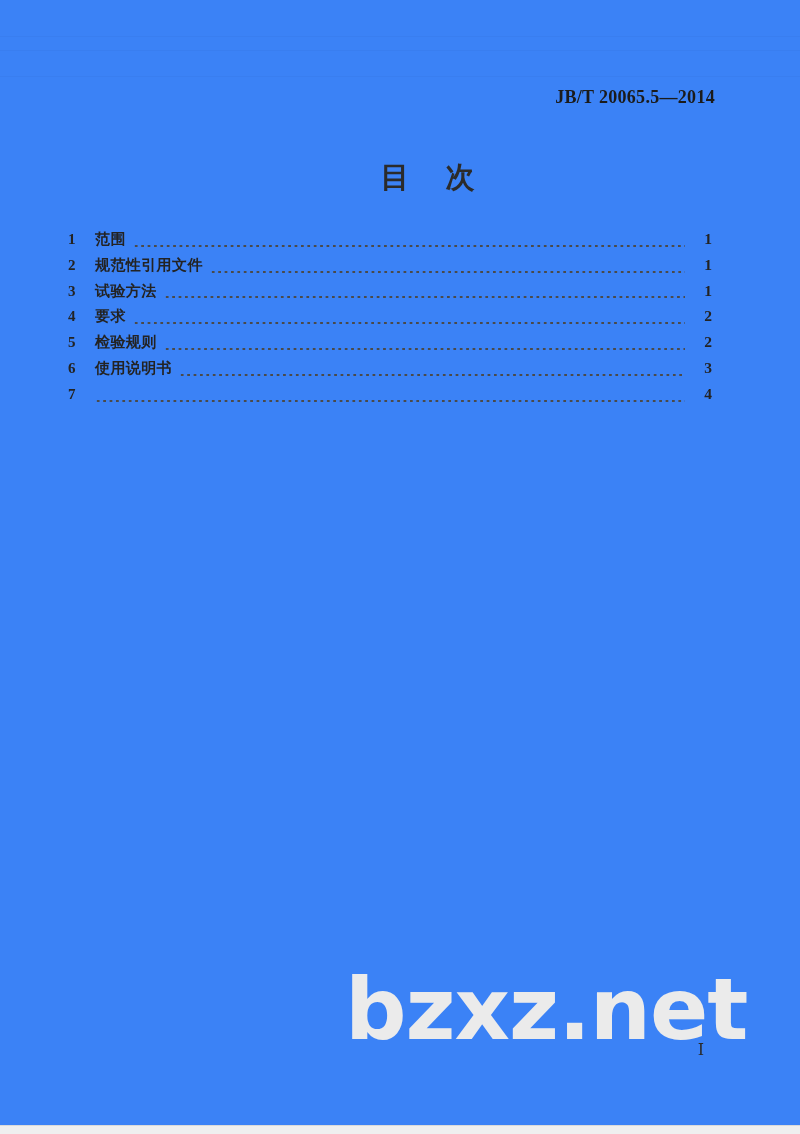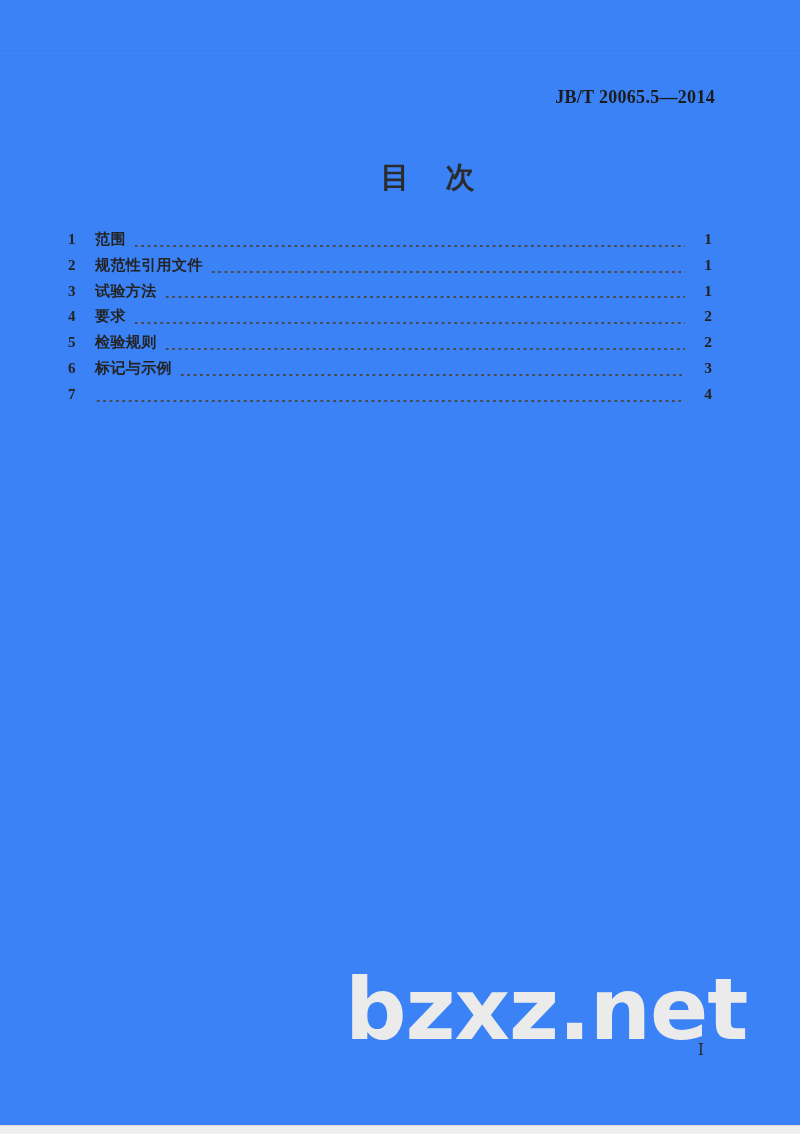--- a/index.html
+++ b/index.html
@@ -179,21 +179,21 @@
 
     <div class="toc-row">
       <span class="toc-num">5</span>
       <span class="toc-label">检验规则</span>
       <span class="toc-dots"></span>
       <span class="toc-page">2</span>
     </div>
 
     <div class="toc-row">
       <span class="toc-num">6</span>
-      <span class="toc-label">标记与示例</span>
+      <span class="toc-label">使用说明书</span>
       <span class="toc-dots"></span>
       <span class="toc-page">3</span>
     </div>
 
     <div class="toc-row">
       <span class="toc-num">7</span>
       <span class="toc-dots"></span>
       <span class="toc-page">4</span>
     </div>
   </div>

